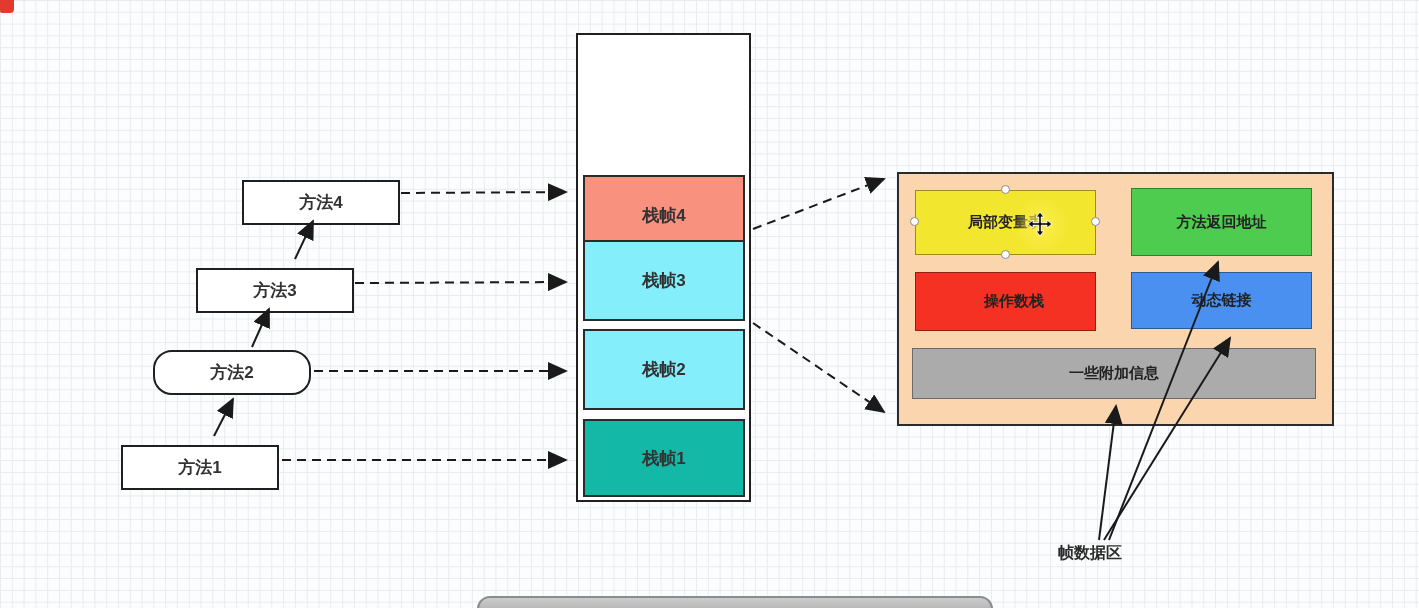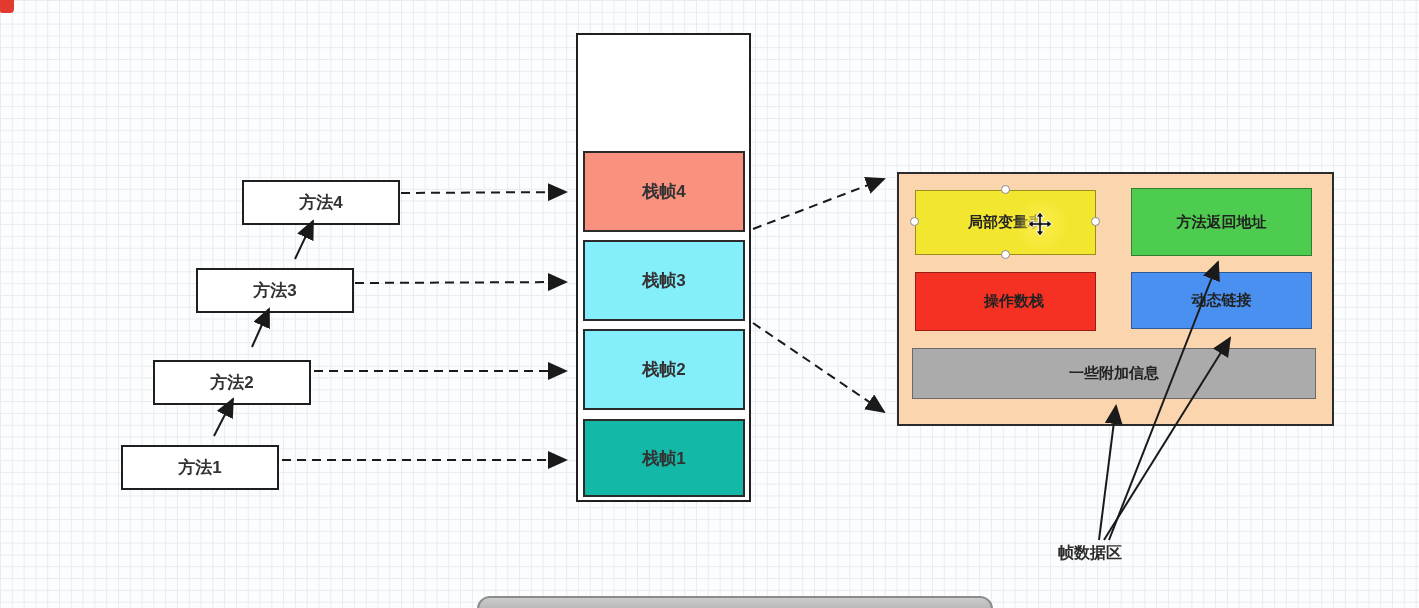--- a/index.html
+++ b/index.html
@@ -25,21 +25,21 @@
     position:absolute; display:flex; align-items:center; justify-content:center;
     font-weight:bold; color:#333; z-index:2;
   }
 
   .method-box {
     width:158px; height:45px; background:#ffffff;
     border:2px solid #1f1f1f; font-size:17px;margin-top:8px;
   }
   #m4 { left:242px; top:172px; }
   #m3 { left:196px; top:260px; }
-  #m2 { left:153px; top:352px; }
+  #m2 { left:153px; top:342px;border-radius:19px; }
   #m1 { left:121px; top:437px; }
 
   .stack-container {
     position:absolute; left:576px; top:33px; width:175px; height:469px;
     background:#ffffff; border:2px solid #1f1f1f; z-index:1;
   }
   .stack-frame {
     left:583px; width:162px; height:81px;
     border:2px solid #2b2b2b; font-size:17px;
   }
@@ -108,21 +108,21 @@
   <span>方法2</span>
 </div>
 <div class="shape method-box" id="m3">
   <span>方法3</span>
 </div>
 <div class="shape method-box" id="m4">
   <span>方法4</span>
 </div>
 
 <div class="stack-container"></div>
-<div class="shape stack-frame" id="f4" style="background-color: rgb(249, 145, 127);">
+<div class="shape stack-frame" id="f4" style="background-color: rgb(249, 145, 127); margin-top: 24px;">
   <span>栈帧4</span>
 </div>
 <div class="shape stack-frame" id="f3" style="background-color: rgb(133, 238, 251);">
   <span>栈帧3</span>
 </div>
 <div class="shape stack-frame" id="f2" style="background-color: rgb(133, 238, 251);">
   <span>栈帧2</span>
 </div>
 <div class="shape stack-frame" id="f1" style="background-color: #14b8a6;">
   <span>栈帧1</span>

